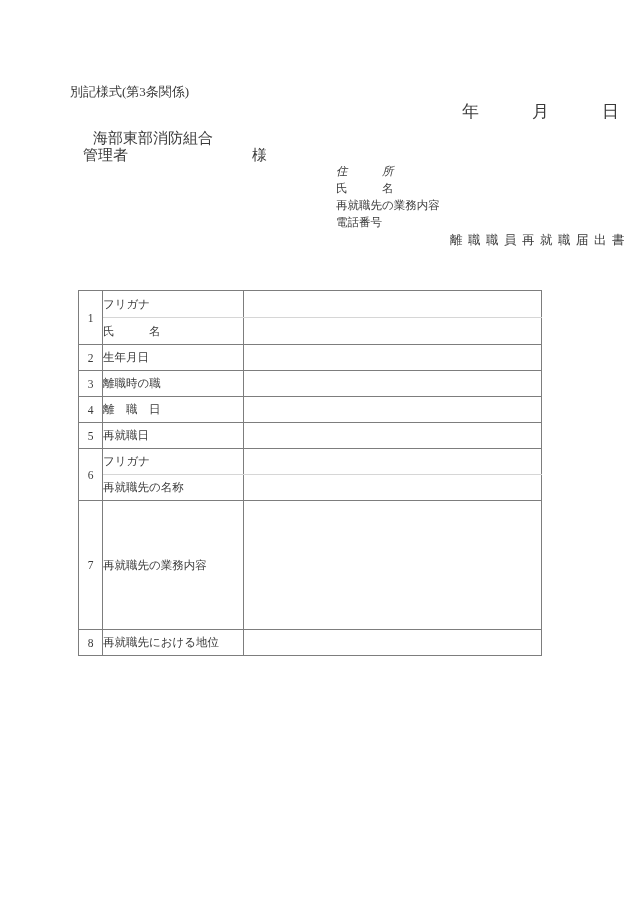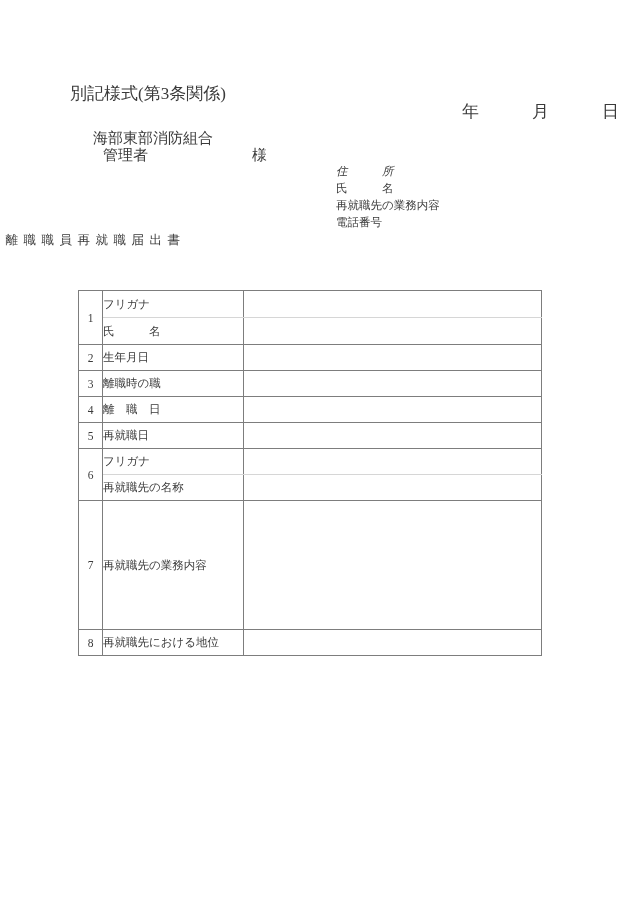--- a/index.html
+++ b/index.html
@@ -30,39 +30,39 @@
     white-space: pre;
     line-height: 1;
     font-size: 15px;
     color: #3a3a3a;
   }
 
   
   .form-id {
     left: 70px;
     top: 85px;
-    font-size: 17px;
+    font-size: 13px;
   }
 
   
   .date-line {
     left: 438px;
     top: 103px;
     font-size: 17px;
     letter-spacing: 0.5px;
     margin-left: 24px;
   }
 
   
   .org-name {
     left: 93px;
     top: 131px;
   }
   .admin-title {
-    left: 103px;
+    left: 83px;
     top: 148px;
   }
   .admin-honorific {
     left: 252px;
     top: 148px;
   }
 
   
   .applicant {
     left: 336px;
@@ -71,21 +71,21 @@
   .applicant-address  { top: 166px; font-style: italic; }
   .applicant-name     { top: 183px; }
   .applicant-empno    { top: 200px; }
   .applicant-phone    { top: 217px; }
 
   
   .doc-title {
     left: 0;
     top: 234px;
     width: 630px;
-    text-align: left;
+    text-align: right;
     font-size: 12.5px;
     letter-spacing: 5.5px;
     text-indent: 5.5px;
   }
 
   
   .body-para {
     position: absolute;
     left: 78px;
     top: 258px;

